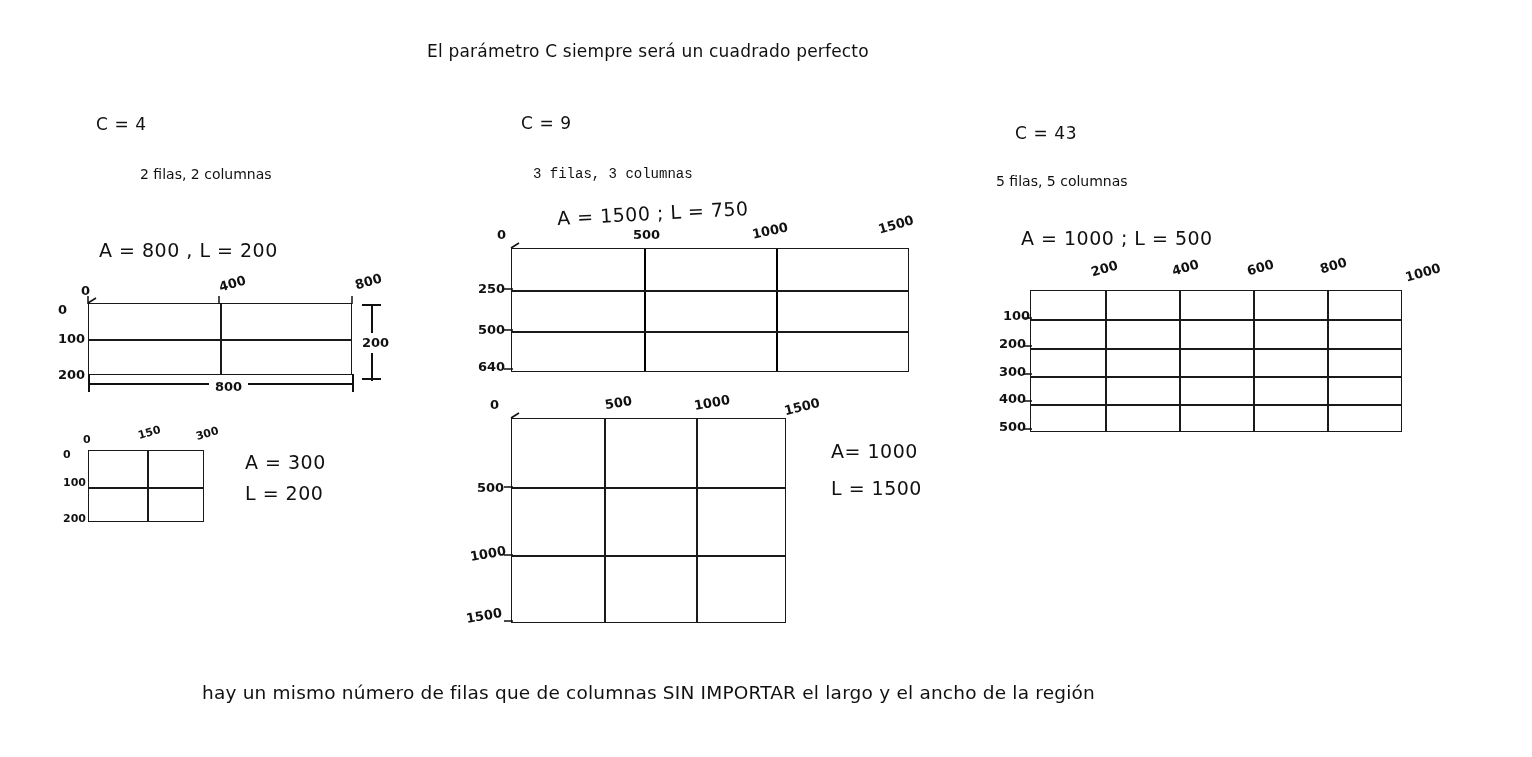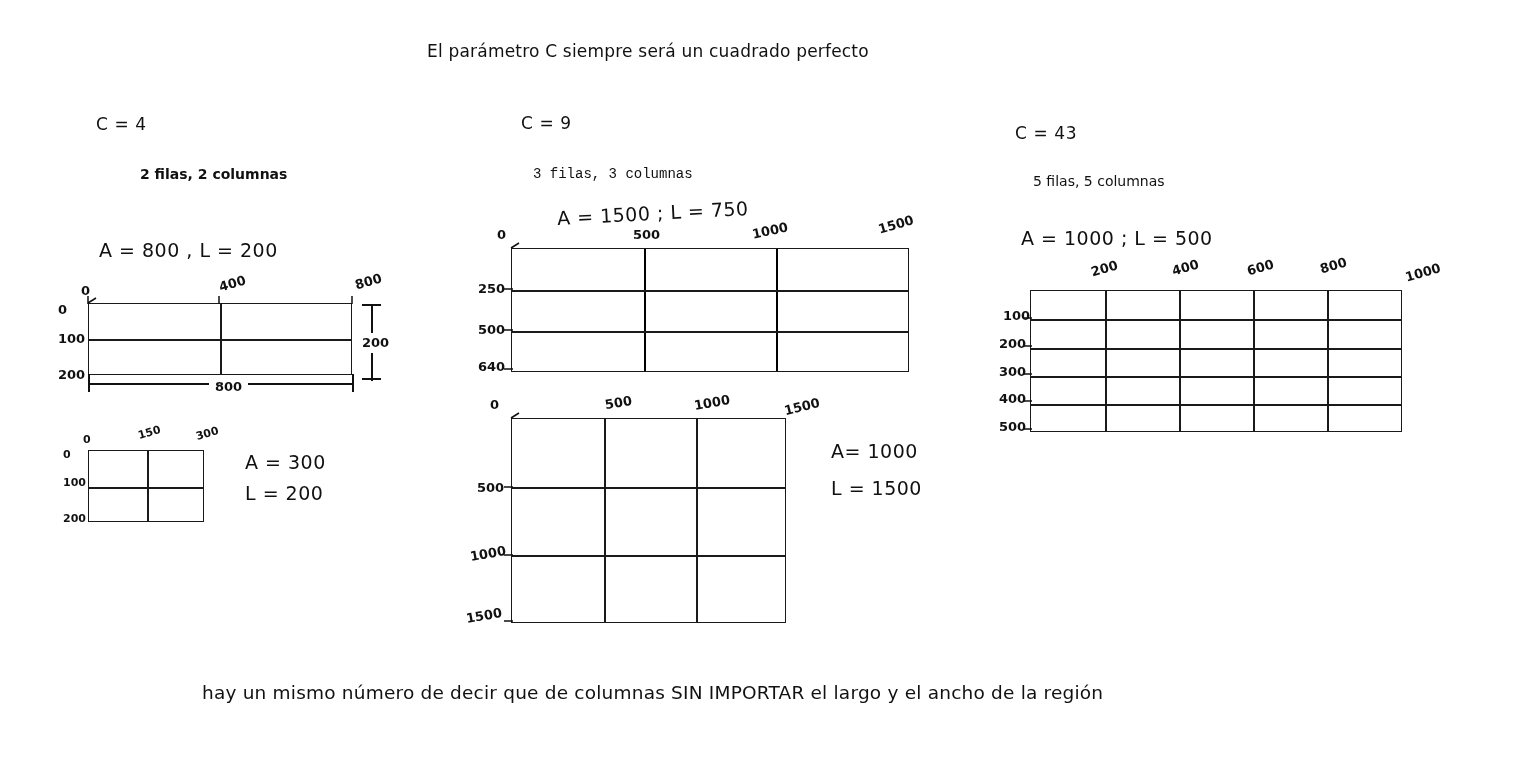--- a/index.html
+++ b/index.html
@@ -85,21 +85,21 @@
   }
 </style>
 </head>
 <body>
 
 <div class="canvas">
 
   <div class="txt title" style="left:427px; top:42px;">El parámetro C siempre será un cuadrado perfecto</div>
 
   <div class="txt case-head" style="left:96px; top:115px;">C = 4</div>
-  <div class="txt case-sub" style="left:140px; top:167px;font-weight:bold;">2 filas, 2 columnas</div>
+  <div class="txt case-sub" style="left:140px; top:167px;">2 filas, 2 columnas</div>
   <div class="txt param" style="left:99px; top:240px;">A = 800 ,  L = 200</div>
 
   <div class="grid" style="left:88px; top:303px; width:264px; height:72px;">
     <div class="gl-v" style="left:131px;"></div>
     <div class="gl-h" style="top:35px;"></div>
   </div>
   <div class="txt tick" style="left:81px; top:284px;">0</div>
   <div class="txt tick" style="left:219px; top:277px; transform:rotate(-16deg);">400</div>
   <div class="txt tick" style="left:355px; top:275px; transform:rotate(-16deg);">800</div>
   <div class="txt tick" style="left:58px; top:303px;">0</div>
@@ -157,21 +157,21 @@
   <div class="txt tick" style="left:605px; top:396px; transform:rotate(-10deg);">500</div>
   <div class="txt tick" style="left:694px; top:396px; transform:rotate(-10deg);">1000</div>
   <div class="txt tick" style="left:784px; top:400px; transform:rotate(-14deg);">1500</div>
   <div class="txt tick" style="left:477px; top:481px;">500</div>
   <div class="txt tick" style="left:470px; top:547px; transform:rotate(-10deg);">1000</div>
   <div class="txt tick" style="left:466px; top:609px; transform:rotate(-10deg);">1500</div>
   <div class="txt param" style="left:831px; top:441px;">A= 1000</div>
   <div class="txt param" style="left:831px; top:478px;">L = 1500</div>
 
   <div class="txt case-head" style="left:1015px; top:124px;">C = 43</div>
-  <div class="txt case-sub" style="left:1033px; top:174px;">5 filas, 5 columnas</div>
+  <div class="txt case-sub" style="left:996px; top:174px;">5 filas, 5 columnas</div>
   <div class="txt param" style="left:1021px; top:228px;">A = 1000  ;   L = 500</div>
 
   <div class="grid" style="left:1030px; top:290px; width:372px; height:142px;">
     <div class="gl-v" style="left:74px;"></div>
     <div class="gl-v" style="left:148px;"></div>
     <div class="gl-v" style="left:222px;"></div>
     <div class="gl-v" style="left:296px;"></div>
     <div class="gl-h" style="top:28px;"></div>
     <div class="gl-h" style="top:57px;"></div>
     <div class="gl-h" style="top:85px;"></div>
@@ -181,21 +181,21 @@
   <div class="txt tick" style="left:1172px; top:261px; transform:rotate(-16deg);">400</div>
   <div class="txt tick" style="left:1247px; top:261px; transform:rotate(-16deg);">600</div>
   <div class="txt tick" style="left:1320px; top:259px; transform:rotate(-16deg);">800</div>
   <div class="txt tick" style="left:1405px; top:266px; transform:rotate(-16deg);">1000</div>
   <div class="txt tick" style="left:1003px; top:309px;">100</div>
   <div class="txt tick" style="left:999px; top:337px;">200</div>
   <div class="txt tick" style="left:999px; top:365px;">300</div>
   <div class="txt tick" style="left:999px; top:392px;">400</div>
   <div class="txt tick" style="left:999px; top:420px;">500</div>
 
-  <div class="txt footer" style="left:202px; top:680px;">hay un mismo número de decir que de columnas SIN IMPORTAR el largo y el ancho de la región</div>
+  <div class="txt footer" style="left:202px; top:680px;">hay un mismo número de filas que de columnas SIN IMPORTAR el largo y el ancho de la región</div>
 
   <svg class="overlay">
 
     <line x1="88" y1="303" x2="96" y2="298" stroke="#111" stroke-width="1.5"></line>
     <line x1="511" y1="248" x2="519" y2="243" stroke="#111" stroke-width="1.5"></line>
     <line x1="511" y1="418" x2="519" y2="413" stroke="#111" stroke-width="1.5"></line>
 
     <line x1="504" y1="289" x2="513" y2="289" stroke="#111" stroke-width="1.5"></line>
     <line x1="504" y1="330" x2="513" y2="330" stroke="#111" stroke-width="1.5"></line>
     <line x1="504" y1="369" x2="513" y2="369" stroke="#111" stroke-width="1.5"></line>

